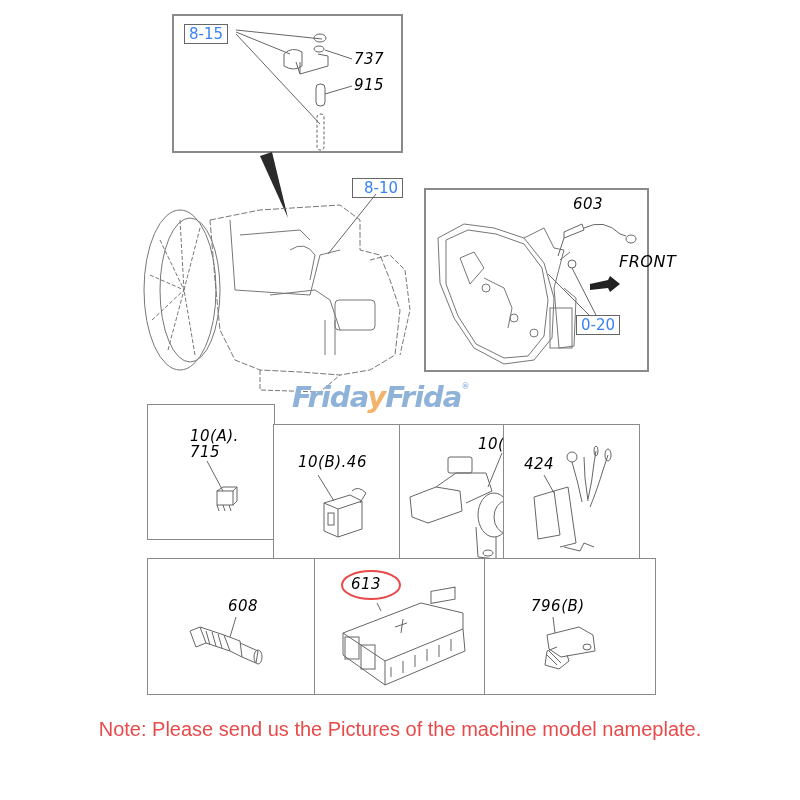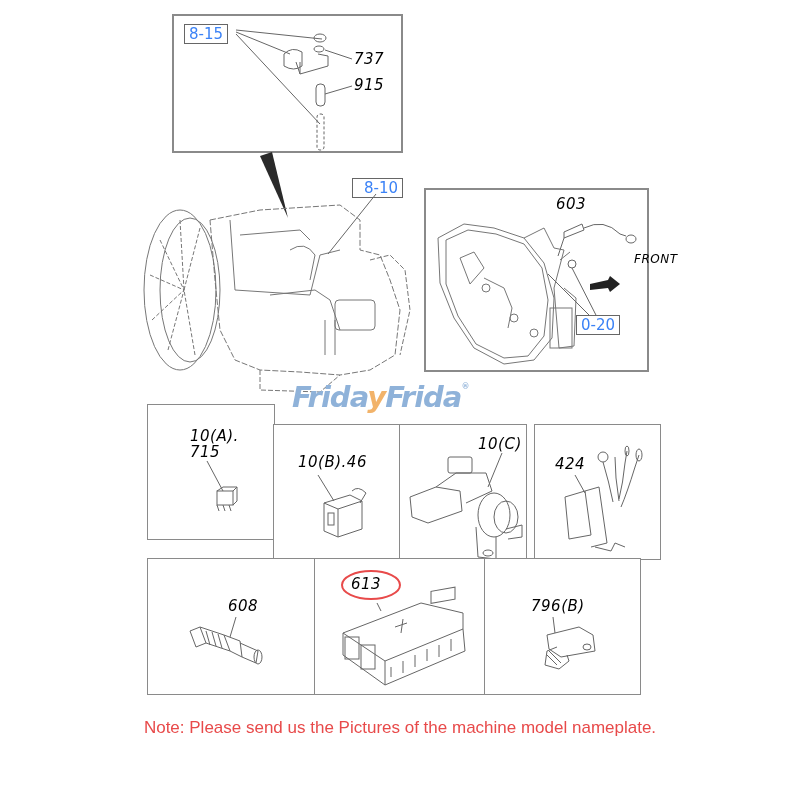--- a/index.html
+++ b/index.html
@@ -2,21 +2,21 @@
 <html><head>
 <meta charset="utf-8">
 <style>
   html,body{margin:0;padding:0;background:#ffffff;}
   body{width:800px;height:800px;position:relative;overflow:hidden;font-family:"DejaVu Sans",sans-serif;color:#555;}
   .box{position:absolute;border:2px solid #8a8a8a;background:#fff;box-sizing:border-box;}
   .lbl{position:absolute;font-family:"DejaVu Sans",sans-serif;font-size:15px;color:#000000;letter-spacing:0.5px;white-space:nowrap;font-style:italic;}
   .tag{position:absolute;border:1.5px solid #666;padding:0 4px;font-size:15px;color:#3b82f6;background:#fff;line-height:18px;white-space:nowrap;}
   .cell{position:absolute;border:1.5px solid #8a8a8a;box-sizing:border-box;background:#fff;}
   svg{position:absolute;overflow:visible;}
-  .note{position:absolute;left:0;width:800px;top:718px;text-align:center;font-family:"Liberation Sans",sans-serif;font-size:17px;color:#e84a4a;}
+  .note{position:absolute;left:0;width:800px;top:718px;text-align:center;font-family:"Liberation Sans",sans-serif;font-size:20px;color:#e84a4a;}
   .brand{position:absolute;left:292px;top:380px;font-family:"DejaVu Sans",sans-serif;font-weight:bold;font-style:italic;font-size:29px;color:#8fb2d9;letter-spacing:-1px;white-space:nowrap;}
   .brand .y{color:#f2b36a;}
   .brand sup{font-size:8px;vertical-align:top;position:relative;top:2px;}
 </style>
 </head>
 <body>
 
 <div class="box" style="left:172px;top:14px;width:231px;height:139px;"></div>
 <div class="tag" style="left:184px;top:24px;">8-15</div>
 <svg style="left:172px;top:14px;" width="231" height="139">
@@ -89,22 +89,22 @@
     <path d="M160 40 q20 -10 36 6 l6 2"></path>
     <ellipse cx="207" cy="51" rx="5" ry="4"></ellipse>
     <line x1="140" y1="50" x2="134" y2="68"></line>
     <circle cx="148" cy="76" r="4"></circle>
     <line x1="148" y1="80" x2="176" y2="135"></line>
     <line x1="124" y1="86" x2="174" y2="136"></line>
   </g>
 
   <path d="M166 96 L184 92 L186 88 L196 96 L186 104 L184 100 L166 102 Z" fill="#222"></path>
 </svg>
-<div class="lbl" style="left:556px;top:195px;">603</div>
-<div class="lbl" style="left:634px;top:252px;font-size:12px;">FRONT</div>
+<div class="lbl" style="left:573px;top:195px;">603</div>
+<div class="lbl" style="left:619px;top:252px;font-size:16px;">FRONT</div>
 <div class="tag" style="left:576px;top:315px;">0-20</div>
 
 <div class="brand">
   <span>Frida</span><span class="y">y</span><span>Frida</span><sup>®</sup>
 </div>
 
 <div class="cell" style="left:147px;top:404px;width:128px;height:136px;">
   <div class="lbl" style="left:42px;top:22px;">10(A).</div>
   <div class="lbl" style="left:42px;top:38px;">715</div>
   <svg style="left:55px;top:56px;" width="40" height="60">
@@ -136,21 +136,21 @@
       <rect x="42" y="10" width="24" height="16" rx="2"></rect>
       <path d="M4 50 L30 40 L54 44 L56 64 L22 76 L6 70 Z"></path>
       <path d="M30 40 L50 26 L80 26 L86 44 L60 56"></path>
       <ellipse cx="88" cy="68" rx="16" ry="22"></ellipse>
       <ellipse cx="100" cy="70" rx="12" ry="16"></ellipse>
       <path d="M70 80 L72 110 L90 112 L90 90 M100 82 L116 78 L116 90 L102 92"></path>
       <ellipse cx="82" cy="106" rx="5" ry="3"></ellipse>
     </g>
   </svg>
 </div>
-<div class="cell" style="left:534px;top:424px;width:127px;height:136px;padding-left:16px;">
+<div class="cell" style="left:503px;top:424px;width:137px;height:136px;padding-left:16px;">
   <div class="lbl" style="left:20px;top:30px;">424</div>
   <svg style="left:20px;top:22px;" width="100" height="110">
     <g fill="none" stroke="#666">
       <line x1="20" y1="28" x2="30" y2="46"></line>
       <path d="M10 50 L30 44 L36 88 L14 92 Z"></path>
       <path d="M30 44 L44 40 L52 96 L36 100"></path>
       <circle cx="48" cy="10" r="5"></circle>
       <path d="M48 15 q6 20 10 40 M60 10 q0 20 4 44 M72 4 L70 16 q-2 20 -6 36 M84 8 L80 20 q-8 26 -14 40"></path>
       <ellipse cx="72" cy="4" rx="2" ry="5"></ellipse>
       <ellipse cx="84" cy="8" rx="3" ry="6"></ellipse>
@@ -185,21 +185,21 @@
       <path d="M12 36 L12 58 L54 88 L54 64"></path>
       <path d="M54 88 L134 54 L132 32"></path>
       <rect x="100" y="12" width="24" height="12" transform="skewY(-10)"></rect>
       <path d="M64 30 L76 26 M72 22 L70 36"></path>
       <rect x="14" y="40" width="14" height="22"></rect>
       <rect x="30" y="48" width="14" height="24"></rect>
       <path d="M60 70 L60 80 M72 64 L72 76 M84 58 L84 70 M96 52 L96 64 M108 48 L108 60 M120 42 L120 54"></path>
     </g>
   </svg>
 </div>
-<div class="cell" style="left:484px;top:558px;width:157px;height:137px;">
+<div class="cell" style="left:484px;top:558px;width:172px;height:137px;">
   <div class="lbl" style="left:46px;top:38px;">796(B)</div>
   <svg style="left:56px;top:58px;" width="80" height="60">
     <g fill="none" stroke="#666">
       <line x1="12" y1="0" x2="14" y2="16"></line>
       <path d="M6 18 L38 10 L52 18 L54 34 L20 40 L8 32 Z"></path>
       <path d="M16 30 L6 34 L4 48 L18 52 L28 44 L26 38"></path>
       <ellipse cx="46" cy="30" rx="4" ry="3"></ellipse>
       <path d="M6 38 l10 10 M8 34 l12 12"></path>
     </g>
   </svg>

